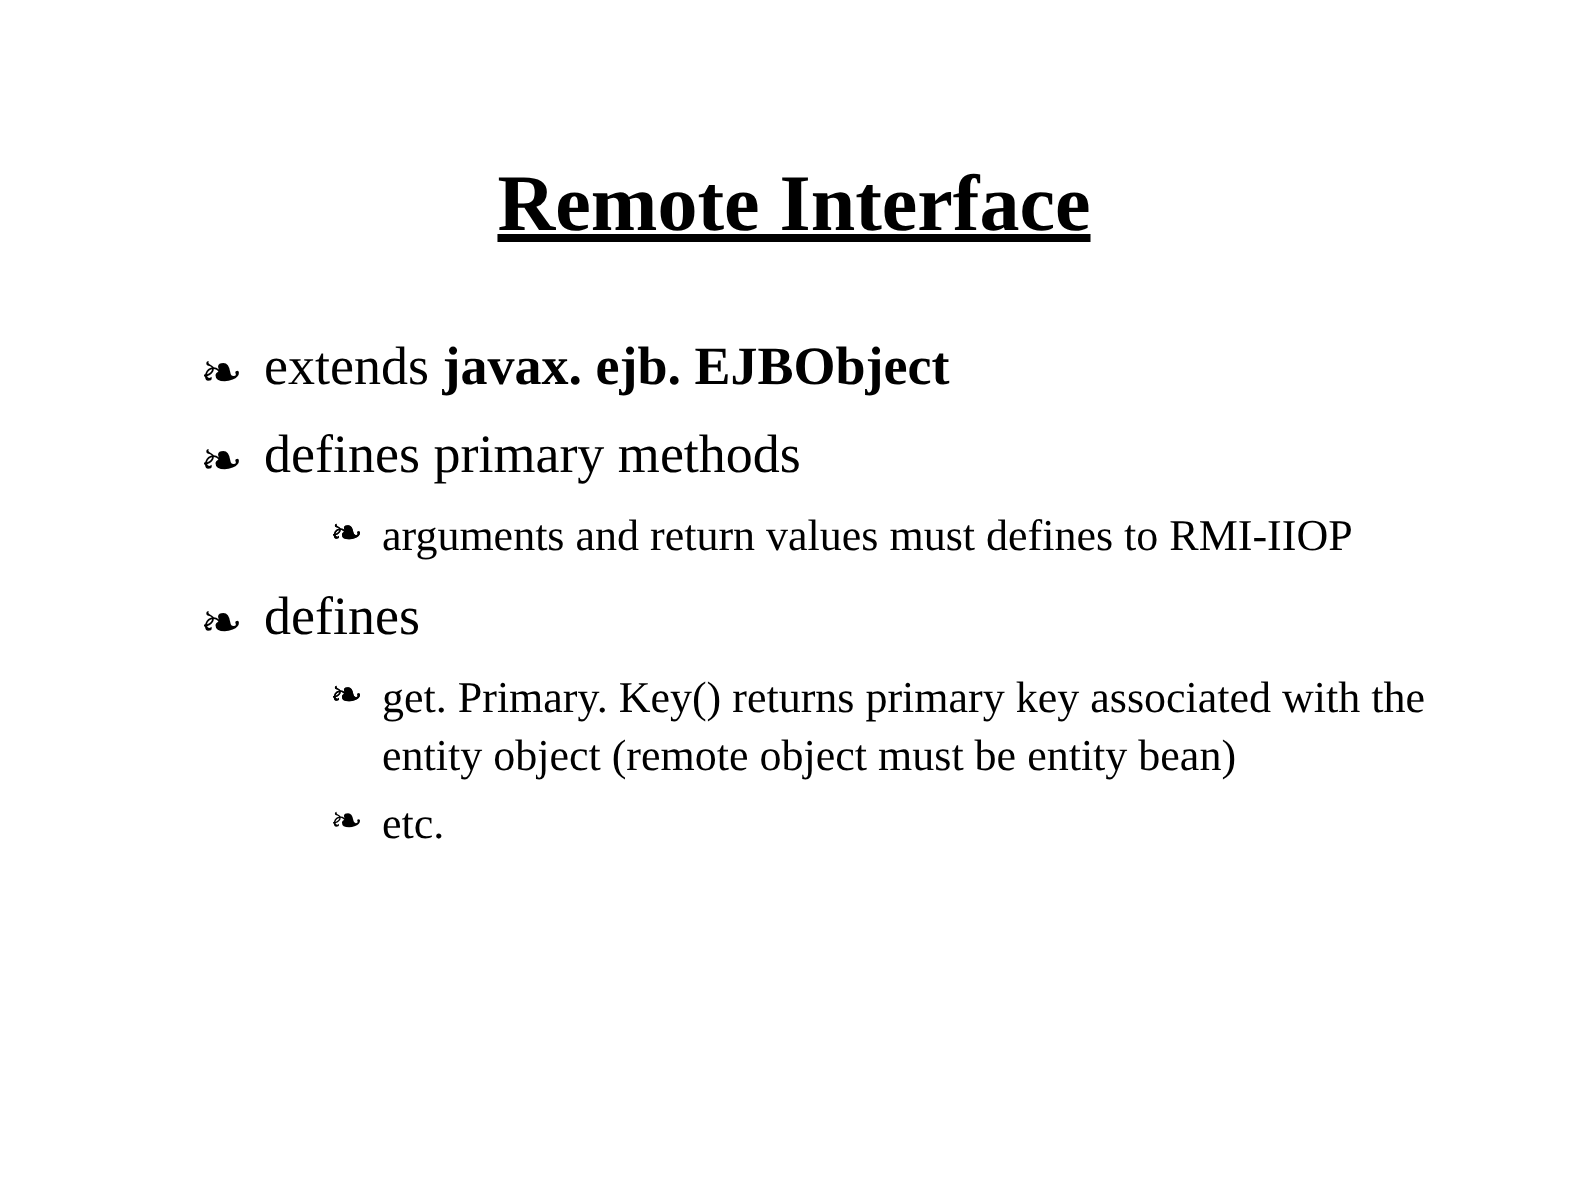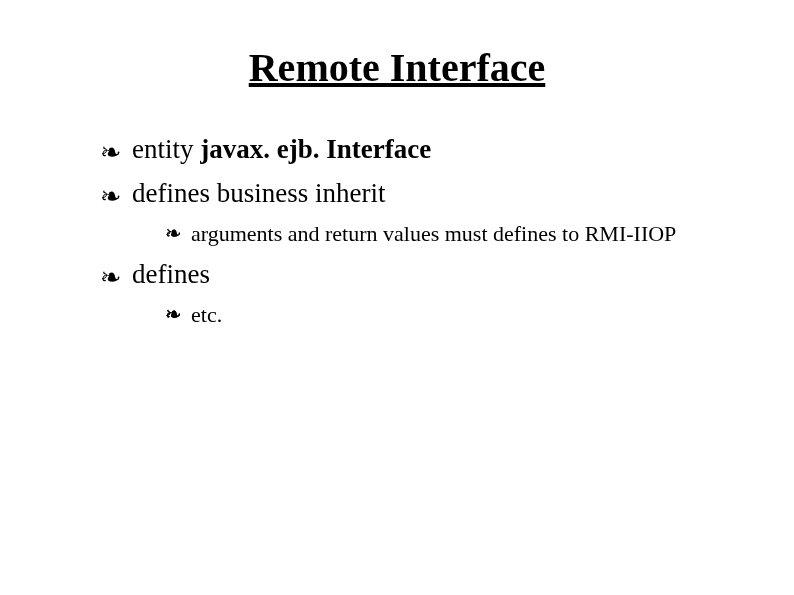--- a/index.html
+++ b/index.html
@@ -8,21 +8,21 @@
     width: 794px;
     height: 595px;
     background: #ffffff;
     font-family: "Times New Roman", Times, serif;
     color: #000000;
   }
   .slide {
     box-sizing: border-box;
     width: 794px;
     height: 595px;
-    padding: 44px 70px 40px 70px;
+    padding: 78px 70px 40px 70px;
   }
   .title {
     text-align: center;
     font-weight: bold;
     text-decoration: underline;
     font-size: 40px;
     margin: 0 0 40px 0;
   }
   .lvl1 {
     font-size: 27px;
@@ -63,42 +63,43 @@
   .bold { font-weight: bold; }
 </style>
 </head>
 <body>
 
 <div class="slide">
   <h1 class="title">Remote Interface</h1>
 
   <div class="lvl1">
     <span class="bullet-glyph">❧</span>
-    <span>entity </span><span class="bold">javax. ejb. Interface</span>
+    <span>extends </span><span class="bold">javax. ejb. EJBObject</span>
   </div>
 
   <div class="lvl1">
     <span class="bullet-glyph">❧</span>
-    <span>defines business inherit</span>
+    <span>defines primary methods</span>
   </div>
   <div class="lvl2">
     <span class="bullet-glyph">❧</span>
   </div>
   <div class="lvl2">
     <span class="bullet-glyph">❧</span>
     <span>arguments and return values must defines to RMI-IIOP</span>
   </div>
 
   <div class="lvl1">
     <span class="bullet-glyph">❧</span>
     <span>defines</span>
   </div>
   <div class="lvl2">
     <span class="bullet-glyph">❧</span>
   </div>
   <div class="lvl2">
     <span class="bullet-glyph">❧</span>
+    <span>get. Primary. Key() returns primary key associated with the entity object (remote object must be entity bean)</span>
   </div>
   <div class="lvl2">
     <span class="bullet-glyph">❧</span>
     <span>etc.</span>
   </div>
 </div>
 
 </body></html>

